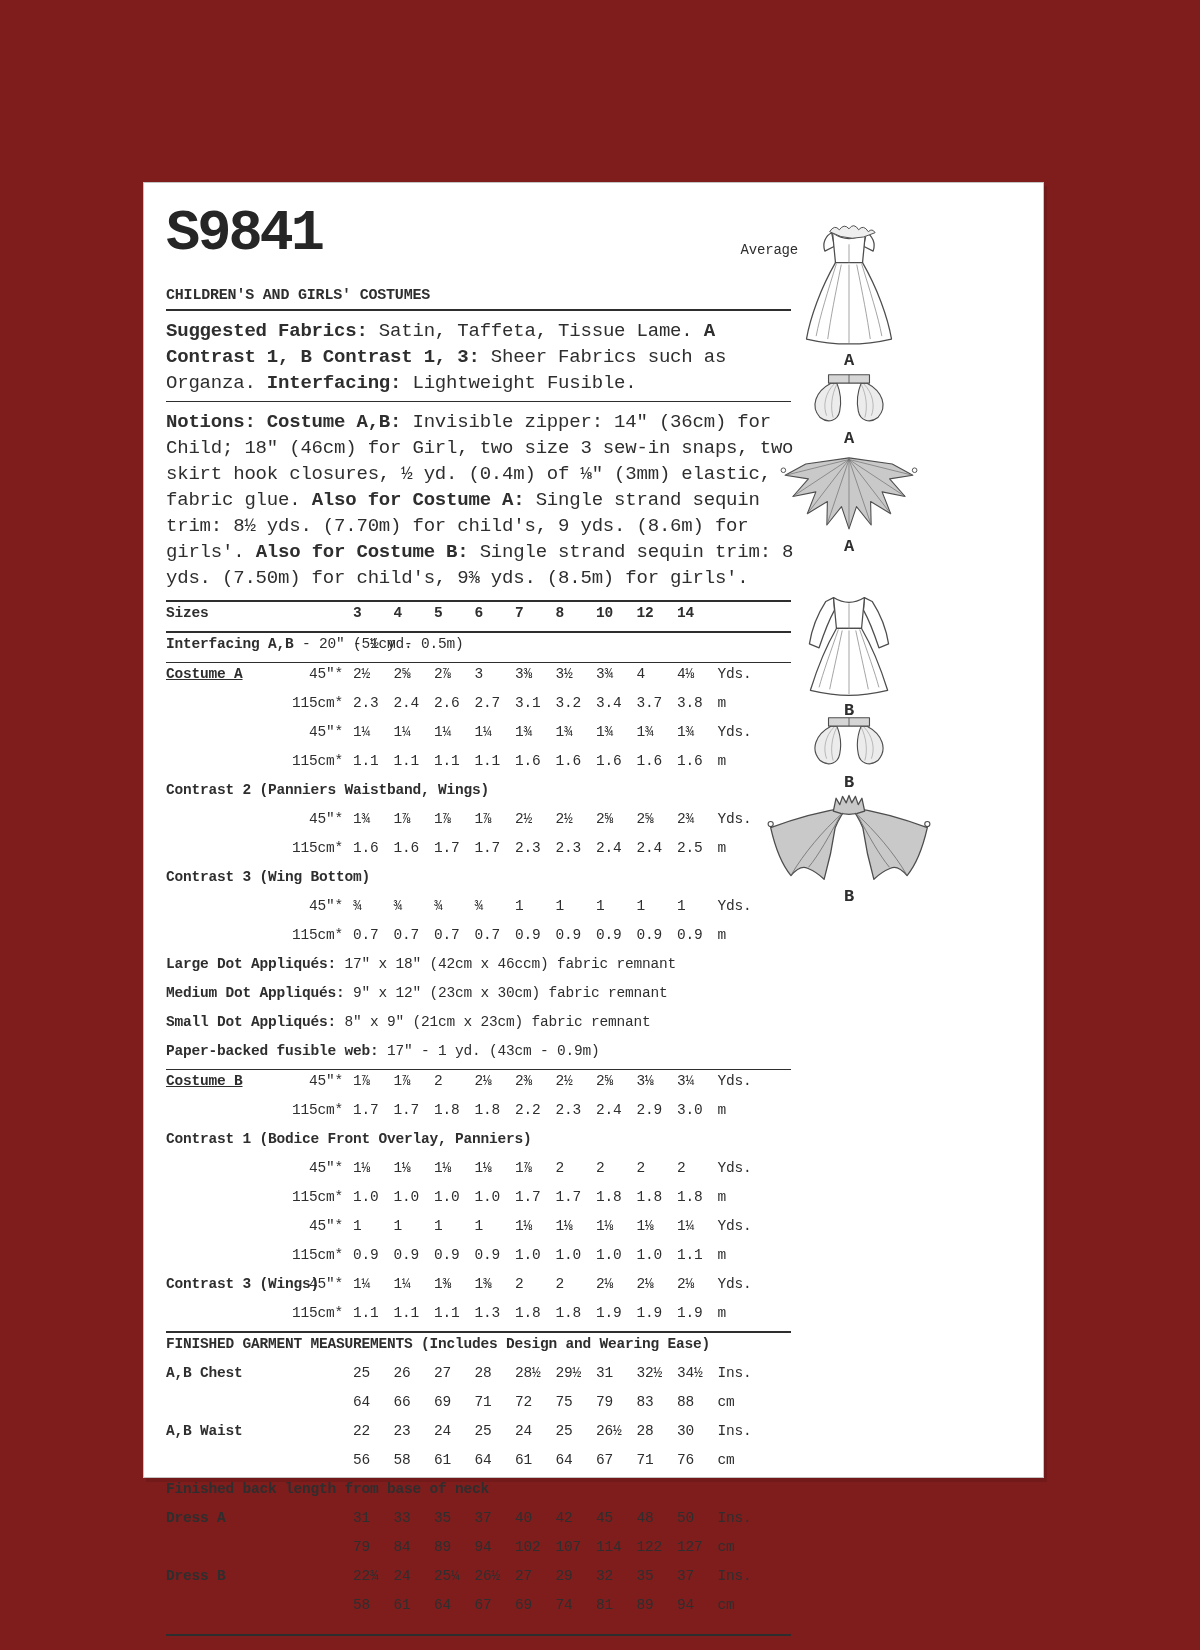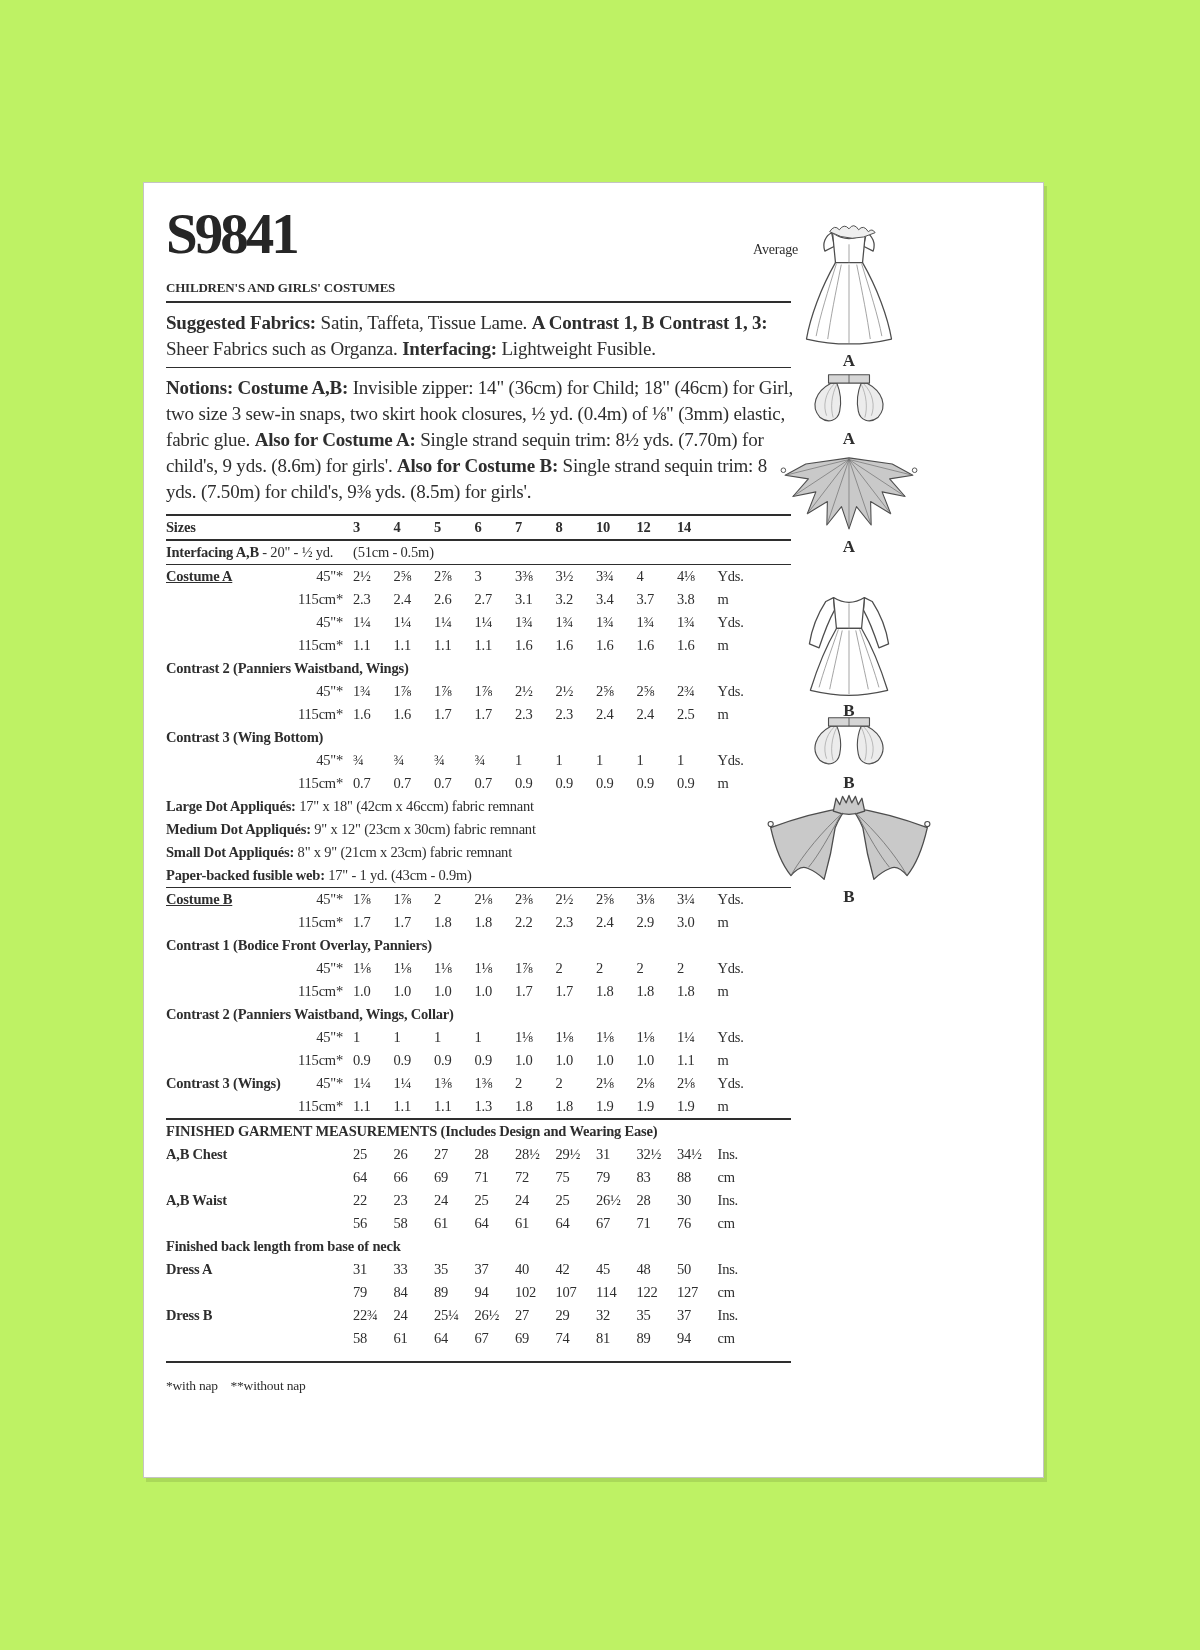--- a/index.html
+++ b/index.html
@@ -1,32 +1,32 @@
 <!DOCTYPE html>
 <html><head>
 <meta charset="utf-8">
 <style>
   html,body{margin:0;padding:0;background:#ffffff;}
-  .canvas{position:relative;width:1200px;height:1650px;background:#bef264;overflow:hidden;
-          font-family:Liberation Serif, serif;color:#2e2e2e;}
+  .canvas{position:relative;width:1200px;height:1650px;background:#7f1d1d;overflow:hidden;
+          font-family:Liberation Mono, monospace;color:#2e2e2e;}
   .page{position:absolute;left:143px;top:182px;width:899px;height:1294px;background:#ffffff;
         border:1px solid #c4c4c4;box-shadow:3px 4px 0 rgba(0,0,0,0.10);}
   .content{position:absolute;left:22px;top:0;width:632px;letter-spacing:-0.2px;}
   .masthead{display:flex;justify-content:space-between;align-items:flex-end;margin-top:26px;}
   .pattern-no{font-size:57px;font-weight:bold;letter-spacing:-3px;line-height:50px;color:#262626;}
   .average{font-size:14px;line-height:18px;color:#2e2e2e;}
-  .doc-title{margin-top:20px;font-size:13px;font-weight:bold;line-height:17px;}
+  .doc-title{margin-top:28px;font-size:15px;font-weight:bold;line-height:17px;}
   .rule{width:625px;background:#2e2e2e;}
   .r2{height:2px;}
   .r1{height:1px;}
   .rule.head{margin-top:5px;}
   p.para{margin:7px 0 0 0;font-size:19px;line-height:26px;}
   .b{font-weight:bold;}
   .tbl{margin-top:9px;font-size:14.5px;}
-  .trow{height:23px;line-height:23px;white-space:nowrap;}
+  .trow{height:29px;line-height:23px;white-space:nowrap;}
   .grid{display:grid;grid-template-columns:125px 62px repeat(9,40.5px) 50px;}
   .cl{font-weight:bold;}
   .cl.u{text-decoration:underline;}
   .cw{text-align:right;padding-right:10px;}
   .section{font-weight:bold;}
   .split-right{grid-column:3 / span 10;}
   .sizes-row .cv{font-weight:bold;}
   .foot-rule{margin-top:11px;}
   .footnote{margin-top:15px;font-size:13.5px;white-space:pre;}
   
@@ -242,21 +242,20 @@
             <div class="cv">1.0</div>
             <div class="cv">1.0</div>
             <div class="cv">1.0</div>
             <div class="cv">1.7</div>
             <div class="cv">1.7</div>
             <div class="cv">1.8</div>
             <div class="cv">1.8</div>
             <div class="cv">1.8</div>
             <div>m</div>
           </div>
-          <div class="trow section">Contrast 2 (Panniers Waistband, Wings, Collar)</div>
           <div class="trow grid">
             <div class="cl"></div>
             <div class="cw">45"*</div>
             <div class="cv">1</div>
             <div class="cv">1</div>
             <div class="cv">1</div>
             <div class="cv">1</div>
             <div class="cv">1⅛</div>
             <div class="cv">1⅛</div>
             <div class="cv">1⅛</div>

